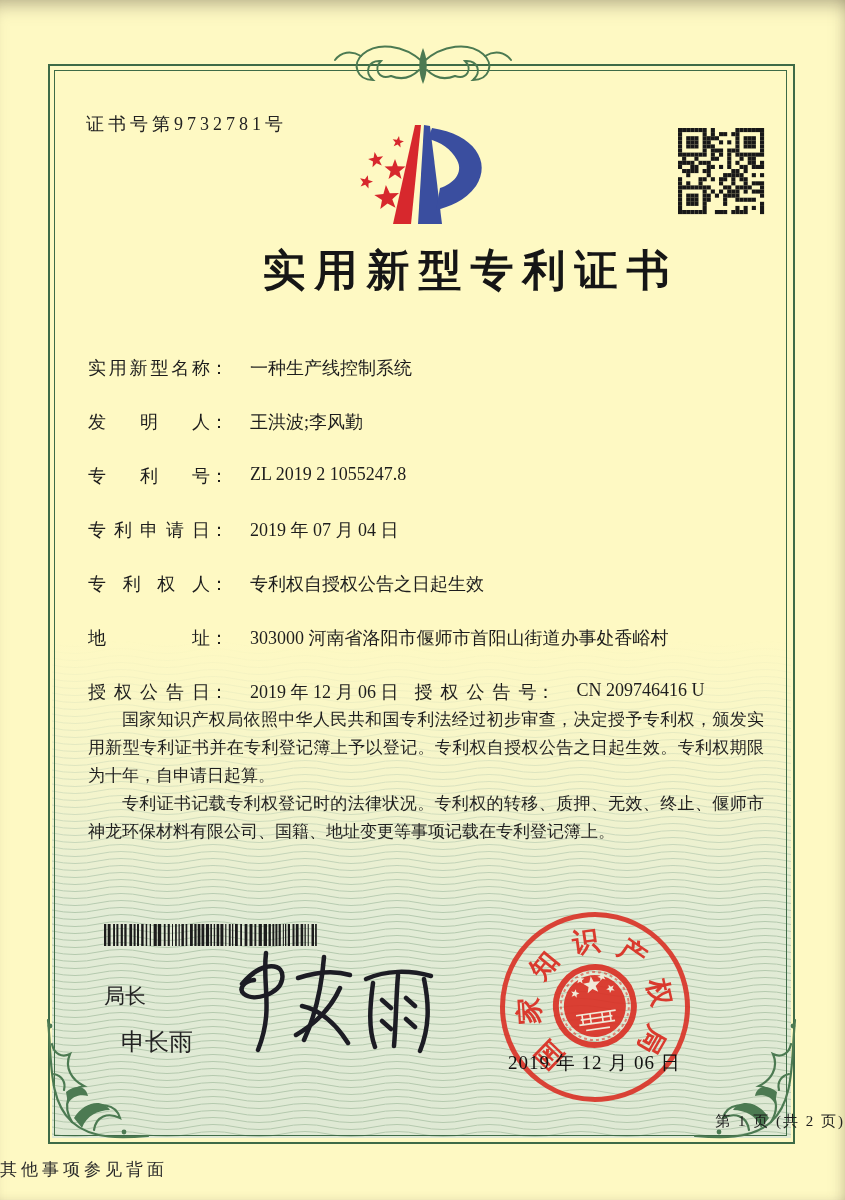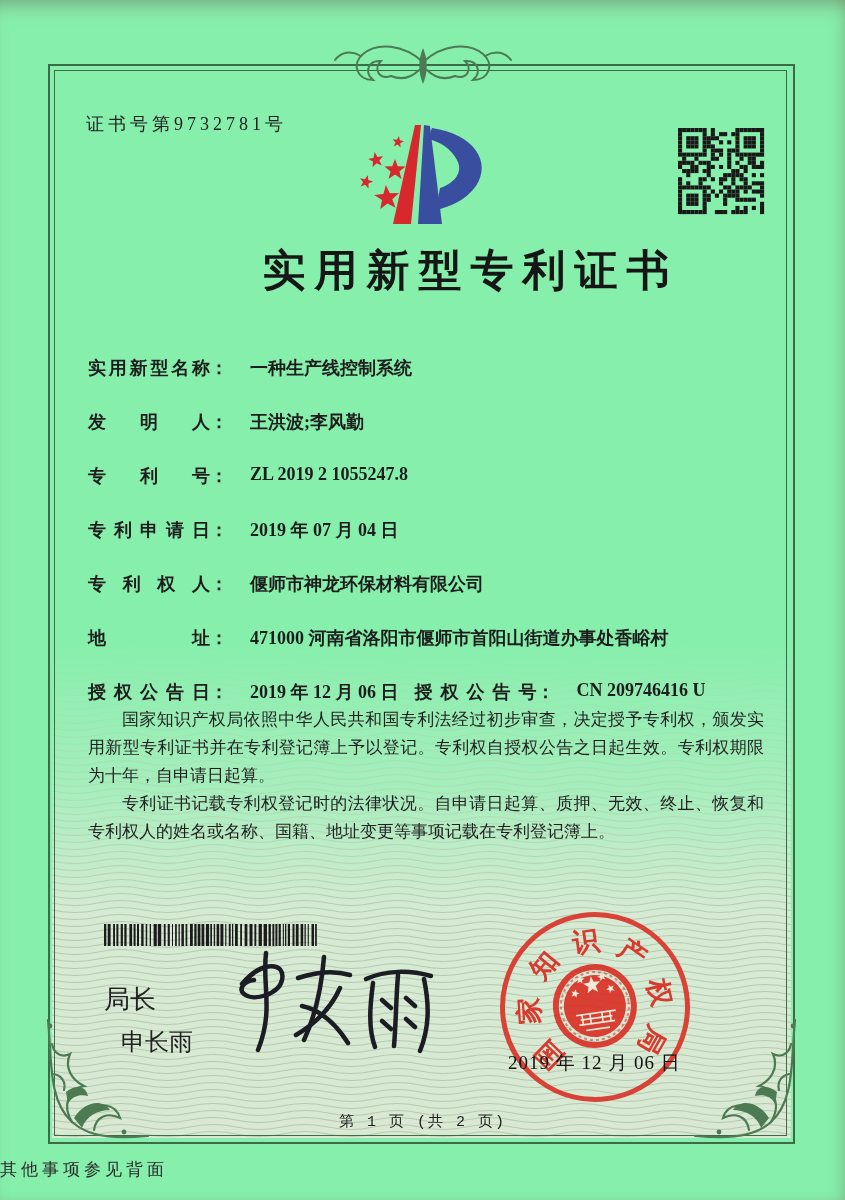--- a/index.html
+++ b/index.html
@@ -1,18 +1,18 @@
 <!DOCTYPE html>
 <html><head>
 <meta charset="utf-8">
 <style>
   html,body{margin:0;padding:0;background:#e8e4d6;}
   .page{
     position:relative;width:845px;height:1200px;overflow:hidden;
-    background:#86efac;
+    background:#fef9c3;
     font-family:"Liberation Serif","DejaVu Serif",serif;
     color:#222;
   }
   
   .page::before{
     content:'';position:absolute;inset:0;pointer-events:none;z-index:40;
     box-shadow: inset 0 16px 18px -12px rgba(110,100,80,.5),
                 inset -12px 0 16px -12px rgba(110,100,80,.35),
                 inset 0 -8px 12px -10px rgba(110,100,80,.2);
   }
@@ -23,41 +23,41 @@
   .waves{position:absolute;left:52px;top:640px;width:739px;height:498px;z-index:1;
     background:linear-gradient(180deg,rgba(226,236,219,0) 0%,rgba(226,236,219,.35) 30%,rgba(223,234,216,.9) 55%,rgba(221,232,213,.95) 100%);}
   .waves svg{position:absolute;inset:0;
     -webkit-mask-image:linear-gradient(180deg,transparent 0%,rgba(0,0,0,.5) 35%,#000 55%);
     mask-image:linear-gradient(180deg,transparent 0%,rgba(0,0,0,.5) 35%,#000 55%);}
   .cert-no{position:absolute;left:86px;top:112px;font-size:18px;letter-spacing:4px;z-index:5;}
   .logo{position:absolute;left:352px;top:120px;width:158px;height:110px;z-index:5;}
   .qr{position:absolute;left:674px;top:124px;width:94px;height:94px;z-index:5;}
   .title{position:absolute;left:0;top:242px;width:100%;text-align:center;
     font-size:43px;font-weight:bold;letter-spacing:9px;color:#161616;z-index:5;margin-left:48px;}
-  .fields{position:absolute;left:88px;top:356px;width:680px;z-index:5;font-size:18px;font-weight:bold;}
+  .fields{position:absolute;left:88px;top:356px;width:680px;z-index:5;font-size:18px;}
   .frow{height:54px;display:flex;align-items:flex-start;}
   .flabel{display:inline-block;width:122px;text-align:justify;text-align-last:justify;color:#1d1d1d;}
   .fcolon{display:inline-block;color:#1d1d1d;}
   .fvalue{margin-left:22px;white-space:nowrap;color:#1d1d1d;}
   .pair2{margin-left:16px;display:flex;}
   .paras{position:absolute;left:88px;top:706px;width:676px;z-index:5;
     font-size:17px;line-height:28px;text-align:justify;color:#1f1f1f;}
   .paras p{margin:0;text-indent:2em;font-family:Liberation Serif, serif;}
   .barcode{position:absolute;left:104px;top:924px;width:216px;height:22px;z-index:5;}
-  .director-title{position:absolute;left:104px;top:982px;font-size:26px;z-index:5;}
+  .director-title{position:absolute;left:104px;top:982px;font-size:21px;z-index:5;}
   .director-name{position:absolute;left:121px;top:1026px;font-size:24px;z-index:5;}
   .signature{position:absolute;left:228px;top:948px;width:210px;height:108px;z-index:6;}
   .seal{position:absolute;left:500px;top:912px;width:180px;height:180px;z-index:6;
     border:5px solid rgba(217,48,37,.9);border-radius:50%;transform:rotate(-8deg);}
   .seal-char{position:absolute;left:calc(50% - 15px);top:calc(50% - 15px);width:30px;height:30px;
     font-size:27px;font-weight:bold;color:rgba(217,48,37,.95);text-align:center;line-height:30px;}
   .seal-emblem{position:absolute;left:calc(50% - 42px);top:calc(50% - 50px);width:84px;height:98px;}
   .seal-date{position:absolute;left:508px;top:1050px;font-size:19px;letter-spacing:1px;z-index:7;color:#111;}
-  .page-number{position:absolute;left:0;top:1112px;width:100%;text-align:center;
-    font-size:15px;letter-spacing:2px;z-index:5;color:#1d1d1d;font-family:Liberation Mono, monospace;}
+  .page-number{position:absolute;left:0;top:1112px;width:100%;text-align:right;
+    font-size:15px;letter-spacing:2px;z-index:5;color:#1d1d1d;}
   .back-note{position:absolute;left:0;top:1158px;width:100%;text-align:left;
     font-size:17px;letter-spacing:4px;z-index:5;color:#2a2a2a;}
   .flourish{position:absolute;z-index:4;}
   .flourish.bl{left:40px;top:1018px;}
   .flourish.br{right:42px;top:1018px;transform:scaleX(-1);}
   .top-ornament{position:absolute;left:calc(50% - 92px);top:36px;width:184px;height:58px;z-index:5;}
 </style>
 </head>
 <body>
 
@@ -426,42 +426,42 @@
       <span class="fvalue">ZL 2019 2 1055247.8</span>
     </div>
     <div class="frow">
       <span class="flabel">专利申请日</span>
         <span class="fcolon">：</span>
       <span class="fvalue">2019 年 07 月 04 日</span>
     </div>
     <div class="frow">
       <span class="flabel">专利权人</span>
         <span class="fcolon">：</span>
-      <span class="fvalue">偃师市神龙环保材料有限公司</span>
+      <span class="fvalue">专利权自授权公告之日起生效</span>
     </div>
     <div class="frow">
       <span class="flabel">地址</span>
         <span class="fcolon">：</span>
-      <span class="fvalue">471000 河南省洛阳市偃师市首阳山街道办事处香峪村</span>
+      <span class="fvalue">303000 河南省洛阳市偃师市首阳山街道办事处香峪村</span>
     </div>
     <div class="frow">
       <span class="flabel">授权公告日</span>
         <span class="fcolon">：</span>
       <span class="fvalue">2019 年 12 月 06 日</span>
       <span class="pair2">
         <span class="flabel">授权公告号</span>
           <span class="fcolon">：</span>
         <span class="fvalue">CN 209746416 U</span>
       </span>
     </div>
   </div>
 
   <div class="paras">
     <p>国家知识产权局依照中华人民共和国专利法经过初步审查，决定授予专利权，颁发实用新型专利证书并在专利登记簿上予以登记。专利权自授权公告之日起生效。专利权期限为十年，自申请日起算。</p>
-    <p>专利证书记载专利权登记时的法律状况。自申请日起算、质押、无效、终止、恢复和专利权人的姓名或名称、国籍、地址变更等事项记载在专利登记簿上。</p>
+    <p>专利证书记载专利权登记时的法律状况。专利权的转移、质押、无效、终止、偃师市神龙环保材料有限公司、国籍、地址变更等事项记载在专利登记簿上。</p>
   </div>
 
   <svg class="barcode" id="barcode" viewBox="0 0 216 22" preserveAspectRatio="none">
       <rect x="0.0" y="0" width="2.3" height="22" fill="#1b1b1b"></rect>
       <rect x="3.7" y="0" width="2.9" height="22" fill="#1b1b1b"></rect>
       <rect x="9.1" y="0" width="1.9" height="22" fill="#1b1b1b"></rect>
       <rect x="12.4" y="0" width="2.0" height="22" fill="#1b1b1b"></rect>
       <rect x="16.7" y="0" width="2.2" height="22" fill="#1b1b1b"></rect>
       <rect x="20.3" y="0" width="2.3" height="22" fill="#1b1b1b"></rect>
       <rect x="25.4" y="0" width="2.7" height="22" fill="#1b1b1b"></rect>

